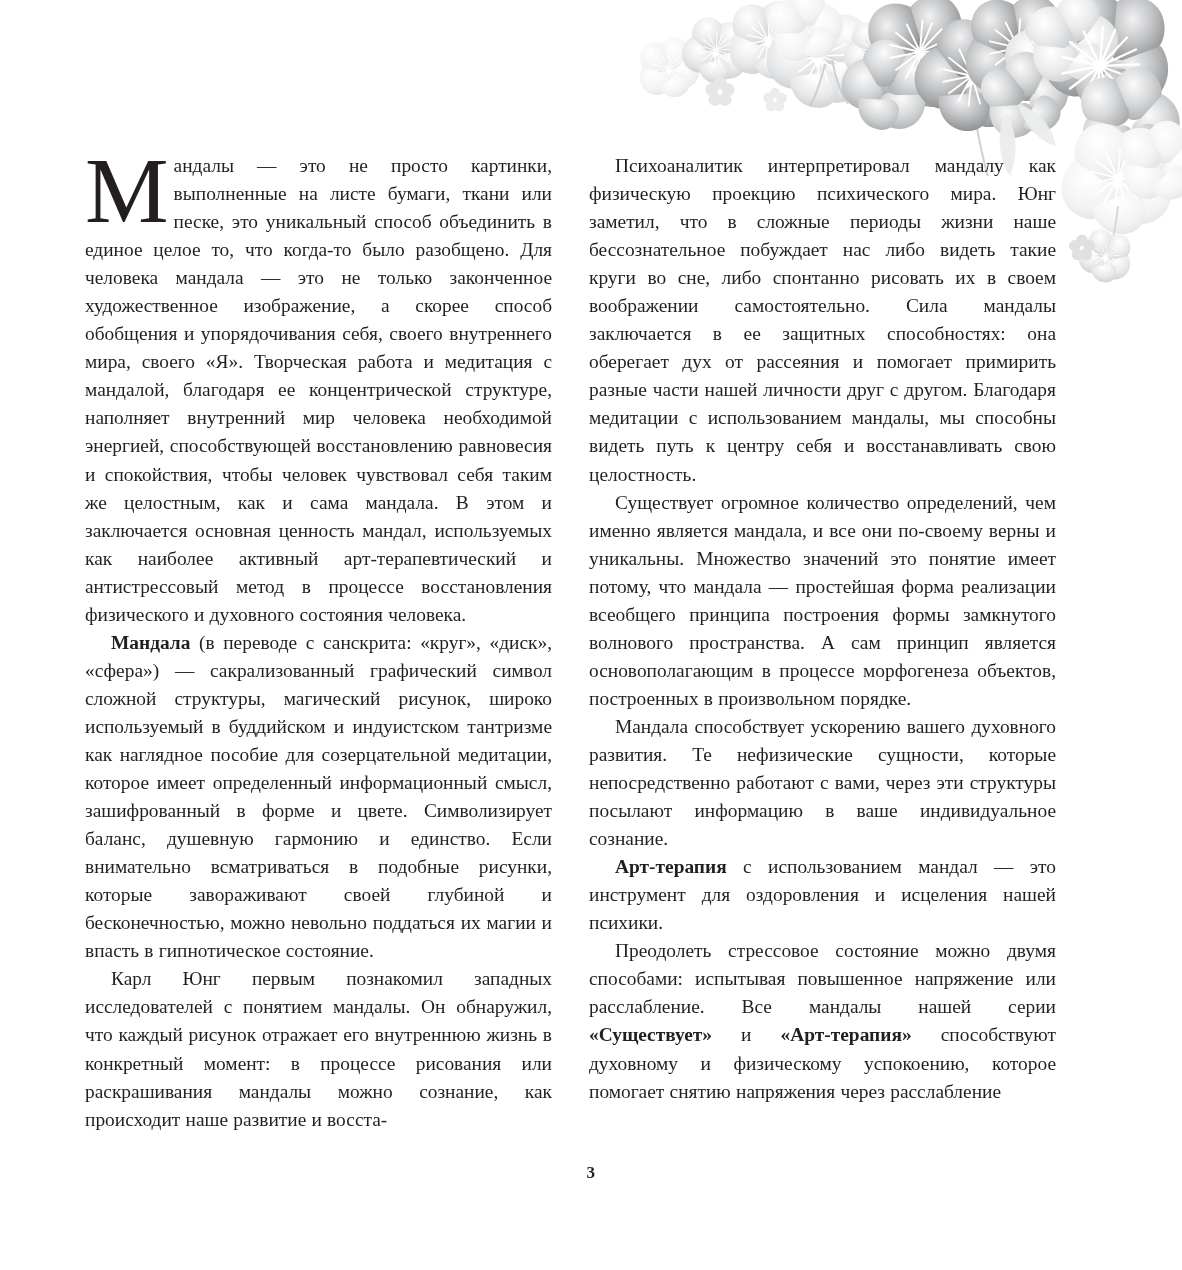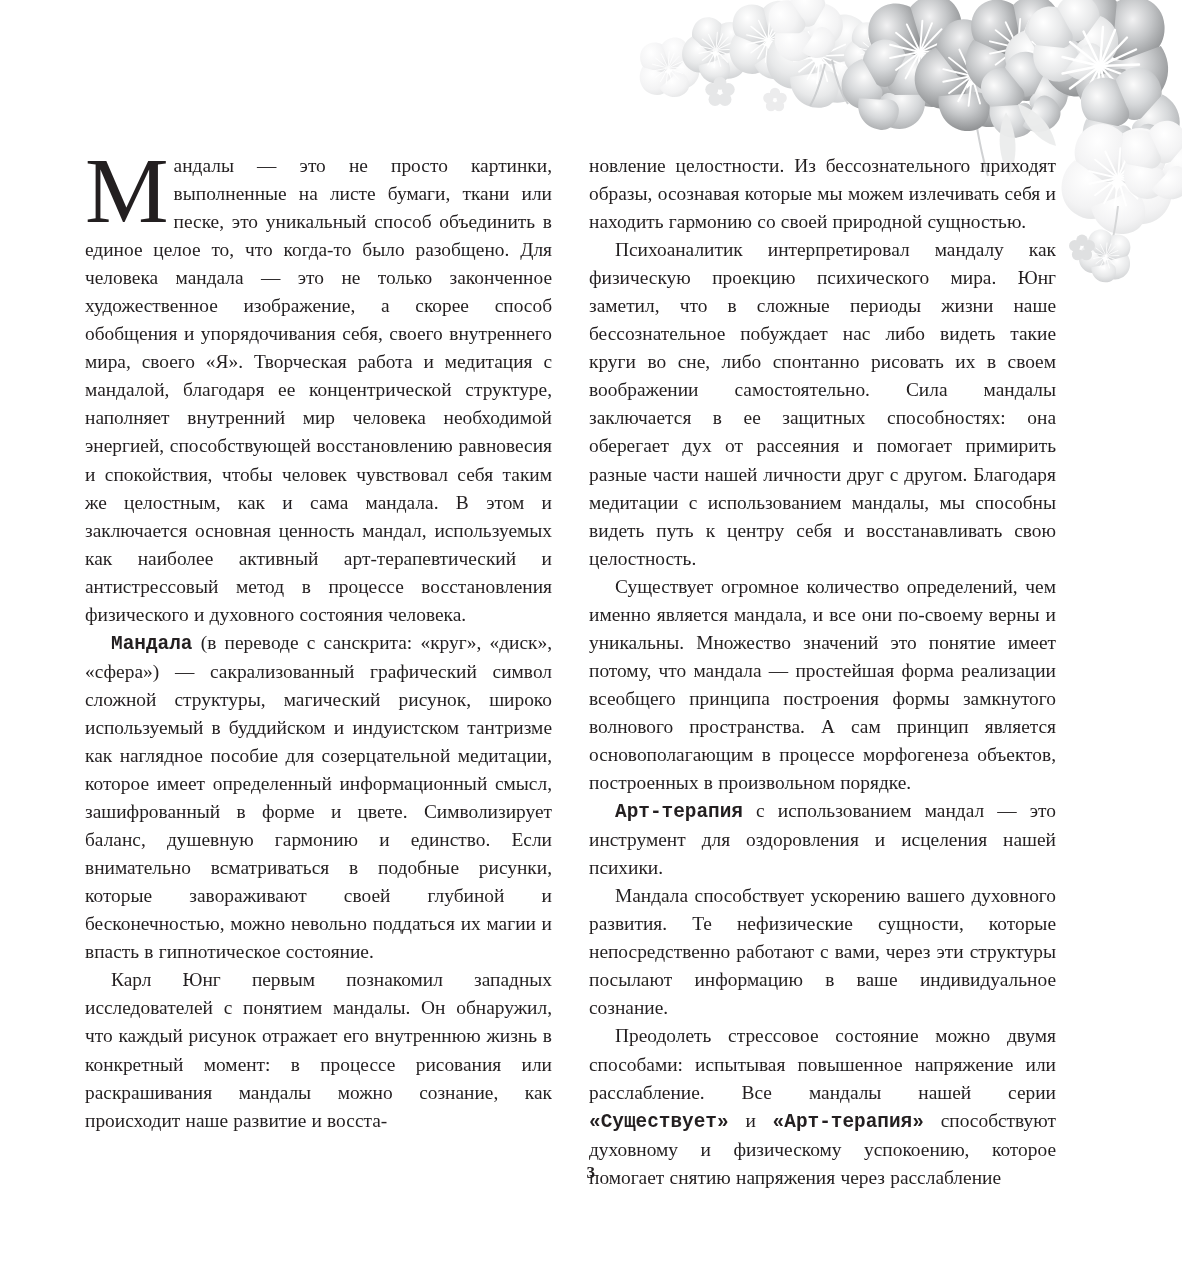--- a/index.html
+++ b/index.html
@@ -47,21 +47,21 @@
     font-size: 19.4px;
     line-height: 28.05px;
     color: #231f20;
     text-align: justify;
     text-indent: 26px;
     hyphens: manual;
     -webkit-hyphens: manual;
     word-spacing: 0.02em;
   }
   .para.noindent { text-indent: 0; }
-  .para b, .para strong { font-weight: bold; font-family: Liberation Mono, monospace; }
+  .para b, .para strong { font-weight: bold; }
 
   
   .para.dropcap-para {
     text-indent: 0;
   }
   .dropcap {
     float: left;
     font-size: 94px;
     line-height: 0.78;
     font-weight: normal;
@@ -226,29 +226,28 @@
 
 
       <p class="para"><b>Мандала</b><span> (в переводе с санскрита: «круг», «диск», «сфера») — сакрализованный графический символ сложной структуры, магический рисунок, широко используемый в буддийском и индуистском тантризме  как наглядное пособие для созерцательной медитации, которое имеет определенный информационный смысл, зашифрованный в форме и цвете. Символизирует баланс, душевную гармонию и единство. Если внимательно всматриваться в подобные рисунки, которые завораживают своей глубиной и бесконечностью, можно невольно поддаться их магии и впасть в гипнотическое состояние.</span></p>
 
       <p class="para"><span>Карл Юнг первым познакомил западных исследователей с понятием мандалы. Он обнаружил, что каждый рисунок отражает его внутреннюю жизнь в конкретный момент: в процессе рисования или раскрашивания мандалы можно сознание, как происходит наше развитие и восста-</span></p>
 
     </div>
 
     <div class="column">
 
-      <p class="para noindent"><span>новление целостности. Из бессознательного приходят образы, осознавая которые мы можем излечивать себя и находить гармонию со своей природной сущностью.</span></p>
 
       <p class="para"><span>Психоаналитик интерпретировал мандалу как физическую проекцию психического мира. Юнг заметил, что в сложные периоды жизни наше бессознательное побуждает нас либо видеть такие круги во сне, либо спонтанно рисовать их в своем воображении самостоятельно. Сила мандалы заключается в ее защитных способностях: она оберегает дух от рассеяния и помогает примирить разные части нашей личности друг с другом. Благодаря медитации с использованием мандалы, мы способны видеть путь к центру себя и восстанавливать свою целостность.</span></p>
 
       <p class="para"><span>Существует огромное количество определений, чем именно является мандала, и все они по-своему верны и уникальны. Множество значений это понятие имеет потому, что мандала — простейшая форма реализации всеобщего принципа построения формы замкнутого волнового пространства. А сам принцип является основополагающим в процессе морфогенеза объектов, построенных в произвольном порядке.</span></p>
 
+      <p class="para"><span>Мандала способствует ускорению вашего духовного развития. Те нефизические сущности, которые непосредственно работают с вами, через эти структуры посылают информацию в ваше индивидуальное сознание.</span></p>
+
       <p class="para"><b>Арт-терапия</b><span> с использованием мандал — это инструмент для оздоровления и исцеления нашей психики.</span></p>
-
-      <p class="para"><span>Мандала способствует ускорению вашего духовного развития. Те нефизические сущности, которые непосредственно работают с вами, через эти структуры посылают информацию в ваше индивидуальное сознание.</span></p>
 
       <p class="para"><span>Преодолеть стрессовое состояние можно двумя способами: испытывая повышенное напряжение или расслабление. Все мандалы нашей серии </span><b>«Существует»</b><span> и </span><b>«Арт-терапия»</b><span> способствуют духовному и физическому успокоению, которое помогает снятию напряжения через расслабление</span></p>
 
     </div>
   </div>
 
   <div id="folio">3</div>
 
 </div>
 

